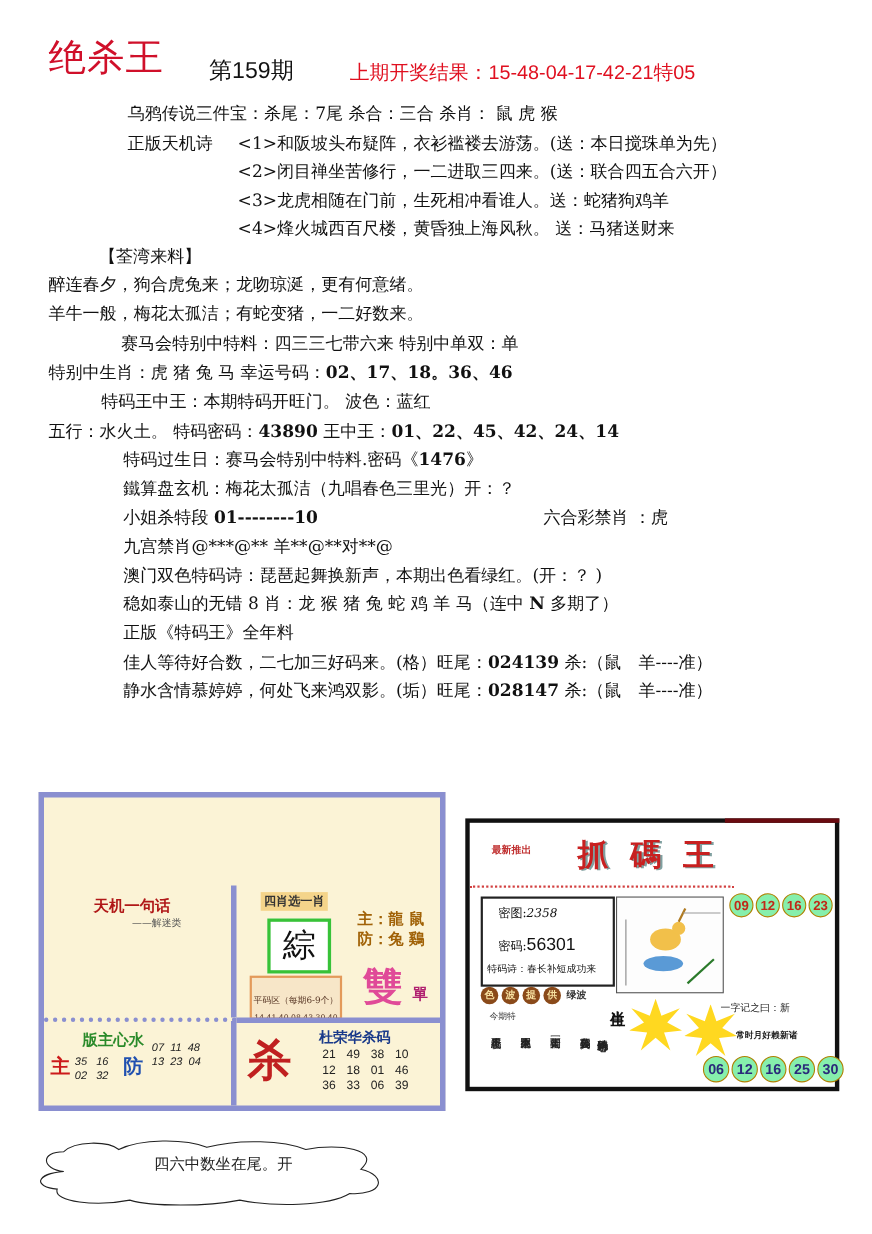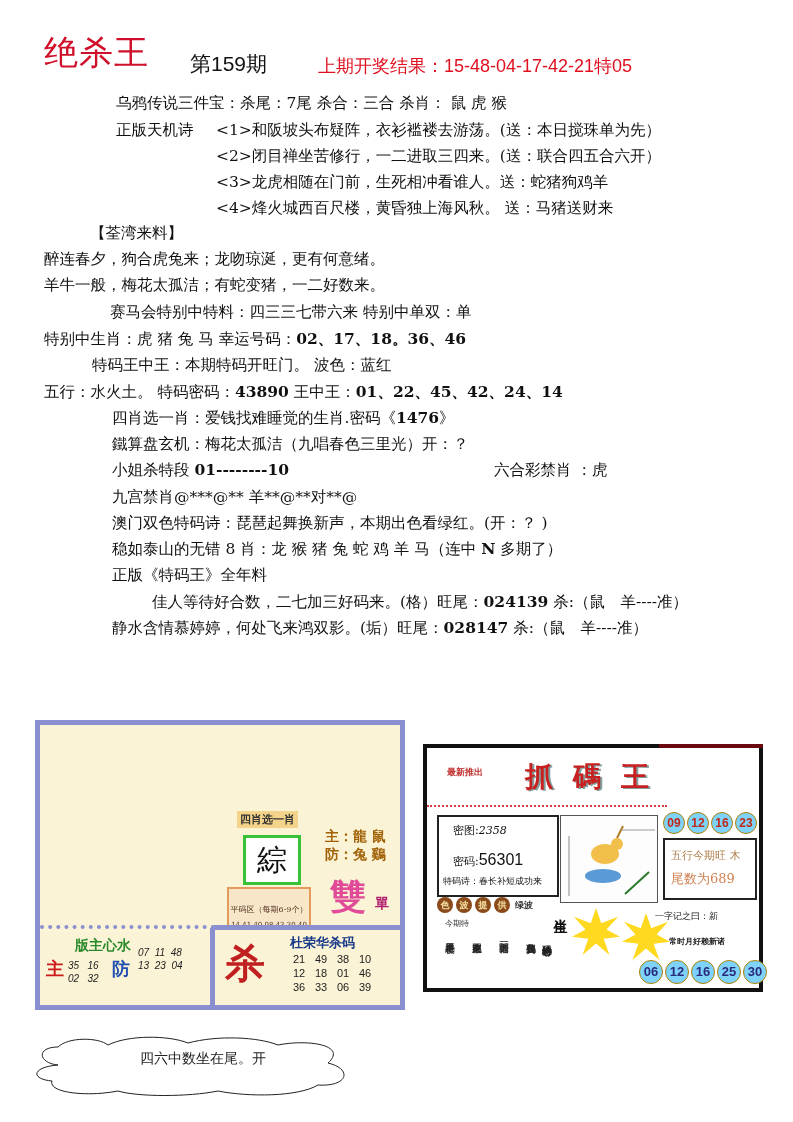--- a/index.html
+++ b/index.html
@@ -36,21 +36,21 @@
   .sha{position:absolute;left:10px;top:6px;font-size:40px;color:#c02020;font-weight:bold;}
   
   .panelR{left:423px;top:744px;width:340px;height:248px;background:#fff;border:4px solid #111;box-sizing:border-box;}
   .panelR .topstrip{position:absolute;right:-4px;top:-4px;width:104px;height:4px;background:#6a0a10;}
   .zxtc{position:absolute;left:20px;top:18px;font-size:9px;font-weight:bold;color:#c03030;}
   .zmw{position:absolute;left:98px;top:10px;font-size:28px;font-weight:bold;color:#c82020;letter-spacing:20px;text-shadow:2px 1px 0 #80a0a0;}
   .redrule{position:absolute;left:0;top:57px;width:240px;height:2px;border-top:2px dotted #d24040;}
   .mibox{position:absolute;left:10px;top:67px;width:118px;height:78px;border:2px solid #222;background:#fff;font-size:11px;}
   .picbox{position:absolute;left:133px;top:67px;width:96px;height:86px;border:1px solid #555;background:#fdfdfd;}
   .balls{position:absolute;display:flex;gap:2px;}
-  .ball{width:20px;height:20px;border-radius:50%;background:#7dd3fc;border:1px solid #b08000;font-family:"Liberation Sans",sans-serif;font-size:12px;font-weight:bold;color:#c02818;text-align:center;line-height:20px;}
+  .ball{width:20px;height:20px;border-radius:50%;background:#86efac;border:1px solid #b08000;font-family:"Liberation Sans",sans-serif;font-size:12px;font-weight:bold;color:#c02818;text-align:center;line-height:20px;}
   .ball.lg{width:22px;height:22px;line-height:22px;font-size:13px;color:#2a2a7a;}
   .wxbox{position:absolute;left:236px;top:90px;width:90px;height:58px;border:2px solid #222;font-size:11px;color:#b08050;}
   .sbtags{position:absolute;left:10px;top:149px;display:flex;gap:3px;}
   .sbtag{width:16px;height:16px;border-radius:50%;background:#8a4a1a;color:#f6e0a0;font-size:9px;text-align:center;line-height:16px;font-weight:bold;}
   .cols{position:absolute;left:18px;top:188px;display:flex;gap:16px;}
   .col{writing-mode:vertical-rl;font-size:9.5px;color:#222;letter-spacing:0;line-height:11px;}
   .sx{position:absolute;left:125px;top:160px;font-size:14px;font-weight:bold;writing-mode:vertical-rl;}
   .star{position:absolute;width:48px;height:48px;background:#ffd820;clip-path:polygon(50% 0,61% 32%,96% 18%,72% 45%,100% 60%,66% 64%,78% 98%,50% 74%,22% 98%,34% 64%,0 60%,28% 45%,4% 18%,39% 32%);}
   .yzjz{position:absolute;left:228px;top:162px;font-size:9px;color:#222;}
   .cmsy{position:absolute;left:242px;top:188px;font-size:8px;color:#222;font-weight:bold;}
@@ -71,32 +71,36 @@
 <div class="abs ln" style="left:216px;top:146px;">&lt;2&gt;闭目禅坐苦修行，一二进取三四来。(送：联合四五合六开）</div>
 <div class="abs ln" style="left:216px;top:172px;">&lt;3&gt;龙虎相随在门前，生死相冲看谁人。送：蛇猪狗鸡羊</div>
 <div class="abs ln" style="left:216px;top:198px;">&lt;4&gt;烽火城西百尺楼，黄昏独上海风秋。 送：马猪送财来</div>
 <div class="abs ln" style="left:90px;top:223px;">【荃湾来料】</div>
 <div class="abs ln" style="left:44px;top:249px;">醉连春夕，狗合虎兔来；龙吻琼涎，更有何意绪。</div>
 <div class="abs ln" style="left:44px;top:275px;">羊牛一般，梅花太孤洁；有蛇变猪，一二好数来。</div>
 <div class="abs ln" style="left:110px;top:302px;">赛马会特别中特料：四三三七带六来 特别中单双：单</div>
 <div class="abs ln" style="left:44px;top:329px;"><span>特别中生肖：虎 猪 兔 马 幸运号码：</span><span class="b">02、17、18。36、46</span></div>
 <div class="abs ln" style="left:92px;top:355px;">特码王中王：本期特码开旺门。 波色：蓝红</div>
 <div class="abs ln" style="left:44px;top:382px;"><span>五行：水火土。 特码密码：</span><span class="b">43890</span><span> 王中王：</span><span class="b">01、22、45、42、24、14</span></div>
-<div class="abs ln" style="left:112px;top:408px;"><span>四肖选一肖：爱钱找难睡觉的生肖.密码《</span><span class="b">1476</span><span>》</span></div>
+<div class="abs ln" style="left:112px;top:408px;"><span>特码过生日：赛马会特别中特料.密码《</span><span class="b">1476</span><span>》</span></div>
 <div class="abs ln" style="left:112px;top:434px;">鐵算盘玄机：梅花太孤洁（九唱春色三里光）开：？</div>
 <div class="abs ln" style="left:112px;top:460px;"><span>小姐杀特段 </span><span class="b">01--------10</span></div>
 <div class="abs ln" style="left:494px;top:460px;">六合彩禁肖 ：虎</div>
 <div class="abs ln" style="left:112px;top:487px;">九宫禁肖@***@** 羊**@**对**@</div>
 <div class="abs ln" style="left:112px;top:513px;">澳门双色特码诗：琵琶起舞换新声，本期出色看绿红。(开：？ )</div>
 <div class="abs ln" style="left:112px;top:539px;"><span>稳如泰山的无错 8 肖：龙 猴 猪 兔 蛇 鸡 羊 马（连中 </span><span class="b">N</span><span> 多期了）</span></div>
 <div class="abs ln" style="left:112px;top:565px;">正版《特码王》全年料</div>
-<div class="abs ln" style="left:112px;top:592px;margin-left:40px;"><span>佳人等待好合数，二七加三好码来。(格）旺尾：</span><span class="b">024139</span><span> 杀:（鼠　羊----准）</span></div>
+<div class="abs ln" style="left:112px;top:592px;"><span>佳人等待好合数，二七加三好码来。(格）旺尾：</span><span class="b">024139</span><span> 杀:（鼠　羊----准）</span></div>
 <div class="abs ln" style="left:112px;top:618px;"><span>静水含情慕婷婷，何处飞来鸿双影。(垢）旺尾：</span><span class="b">028147</span><span> 杀:（鼠　羊----准）</span></div>
 
 <div class="abs panelL">
+  <div class="sub1">
+    <div class="ds" style="left:45px;">天机一句话</div>
+    <div class="dsa">——解迷类</div>
+  </div>
   <div class="sub2">
     <div class="zt">四肖选一肖</div>
     <div class="zong">綜</div>
     <div class="pm">
       <div style="margin-top:15px;font-size:8px;">平码区（每期6-9个）</div>
       <div style="margin-top:6px;">14 41 40 08 43 30 40</div>
     </div>
     <div class="zhu">
       <div>主：龍 鼠</div>
       <div>防：兔 鷄</div>
@@ -148,24 +152,20 @@
       <line x1="60" y1="14" x2="94" y2="14" stroke="#999" stroke-width="1"></line>
       <line x1="64" y1="78" x2="88" y2="56" stroke="#2a7a2a" stroke-width="2"></line>
     </svg>
   </div>
   <div class="balls" style="left:236px;top:64px;">
     <div class="ball">09</div>
     <div class="ball">12</div>
     <div class="ball">16</div>
     <div class="ball">23</div>
   </div>
-  <div class="wxbox">
-    <div style="position:absolute;left:6px;top:8px;">五行今期旺 木</div>
-    <div style="position:absolute;left:6px;top:30px;font-size:13px;color:#d08050;">尾数为689</div>
-  </div>
   <div class="sbtags">
     <div class="sbtag">色</div>
     <div class="sbtag">波</div>
     <div class="sbtag">提</div>
     <div class="sbtag">供</div>
     <div style="font-size:9px;font-weight:bold;color:#333;line-height:16px;margin-left:2px;">绿波</div>
   </div>
   <div style="position:absolute;left:18px;top:170px;font-size:8px;color:#333;">今期特</div>
   <div class="cols">
     <div class="col">馬行千里夜不息</div>

